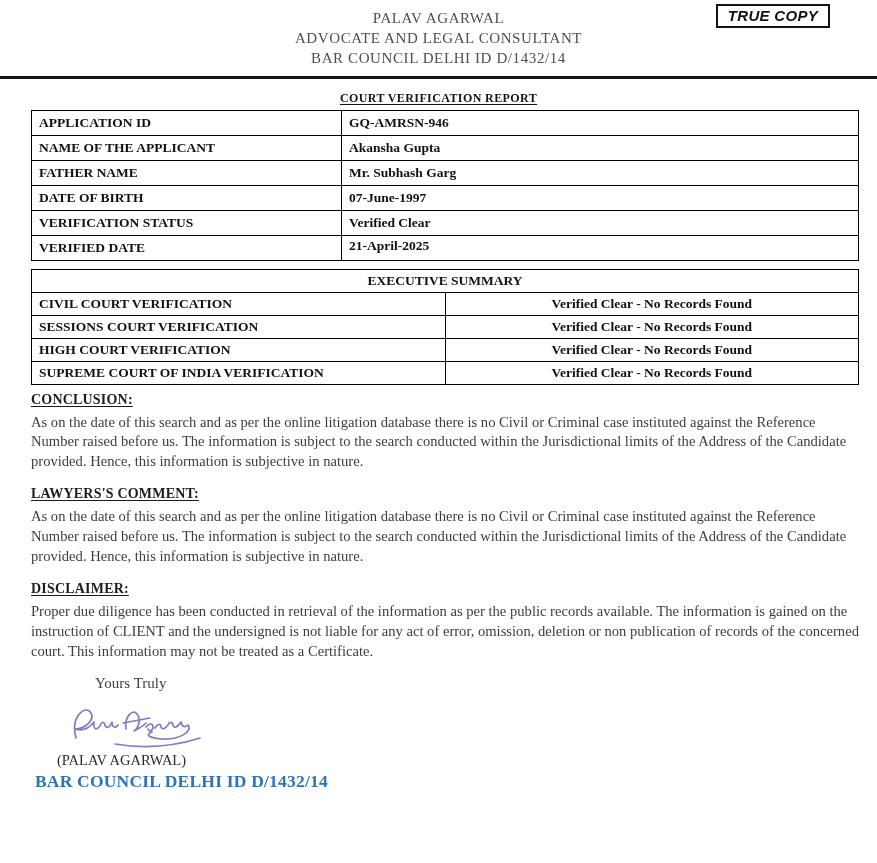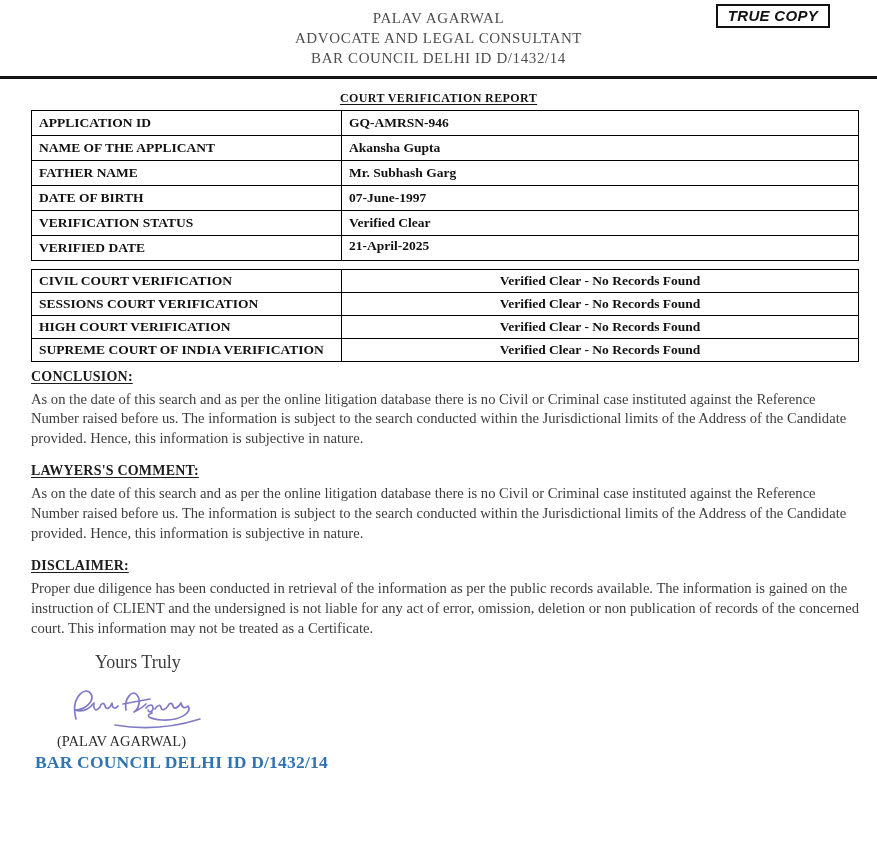--- a/index.html
+++ b/index.html
@@ -51,21 +51,21 @@
   .section { margin-top:14px; }
   .section.first { margin-top:7px; }
   .sec-head {
     font-weight:bold; font-size:14px; color:#1c1c1c;
     text-decoration:underline; text-underline-offset:2px; margin-bottom:5px;
     letter-spacing:0.2px;
   }
   .sec-body { font-size:14.6px; color:#3d3d3d; line-height:1.37; }
 
   
-  .closing { margin:13px 0 0 95px; font-size:18px; color:#3d3d3d; }
+  .closing { margin:13px 0 0 95px; font-size:15px; color:#3d3d3d; }
   .signature { margin:4px 0 0 60px; height:56px; }
   .signatory { margin-left:57px; font-size:14.5px; color:#2c2c2c; }
   .footer-bar {
     margin:2px 0 0 35px; font-size:17.5px; font-weight:bold; color:#2e74b5;
     letter-spacing:0.2px;
   }
 </style>
 </head>
 <body>
 
@@ -110,20 +110,23 @@
       <tr class="toprow">
         <td class="lbl">VERIFIED DATE</td>
         <td class="val">21-April-2025</td>
       </tr>
     </tbody>
   </table>
 
   <table class="summary">
     <tbody>
       <tr>
+        <td class="sumhead" colspan="2">EXECUTIVE SUMMARY</td>
+      </tr>
+      <tr>
         <td class="lbl">CIVIL COURT VERIFICATION</td>
         <td class="val">Verified Clear - No Records Found</td>
       </tr>
       <tr>
         <td class="lbl">SESSIONS COURT VERIFICATION</td>
         <td class="val">Verified Clear - No Records Found</td>
       </tr>
       <tr>
         <td class="lbl">HIGH COURT VERIFICATION</td>
         <td class="val">Verified Clear - No Records Found</td>

